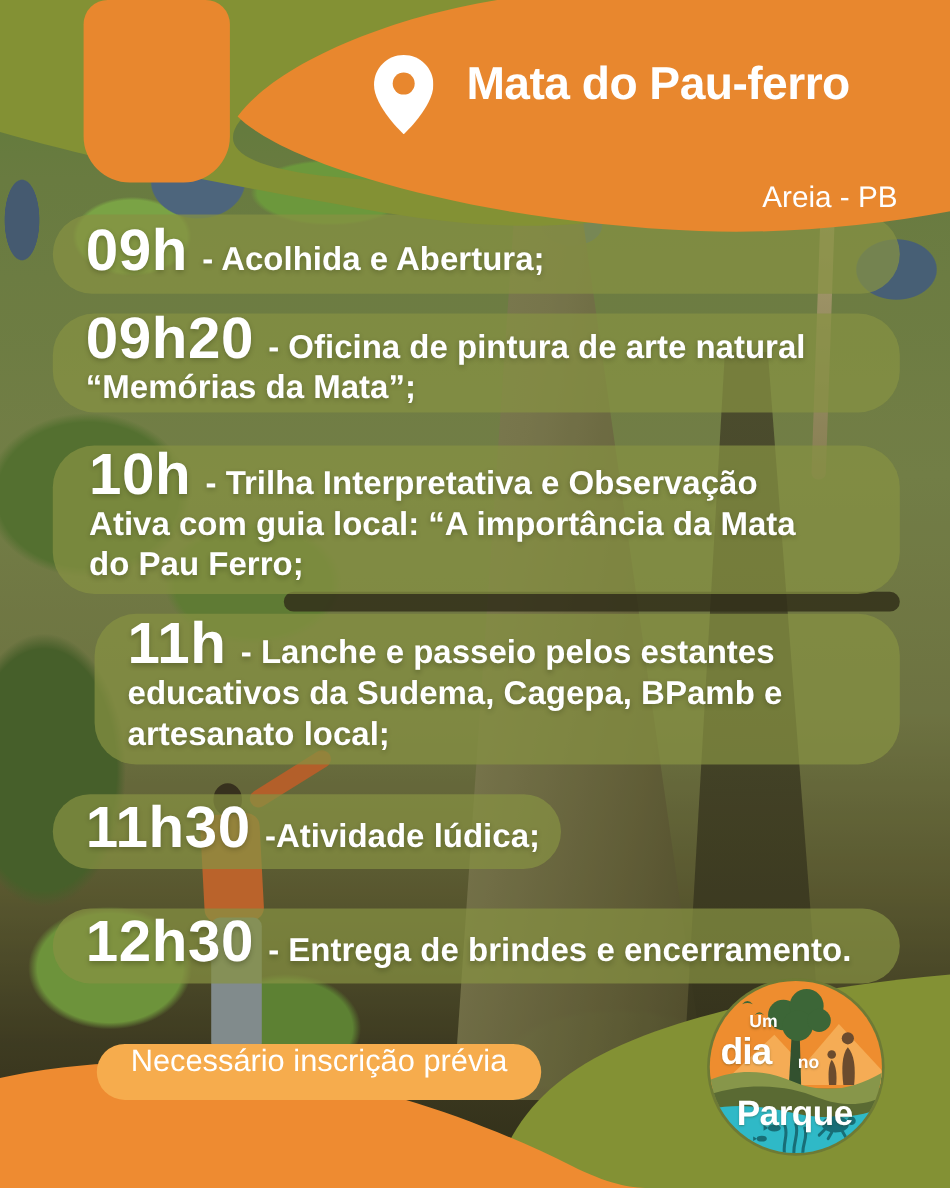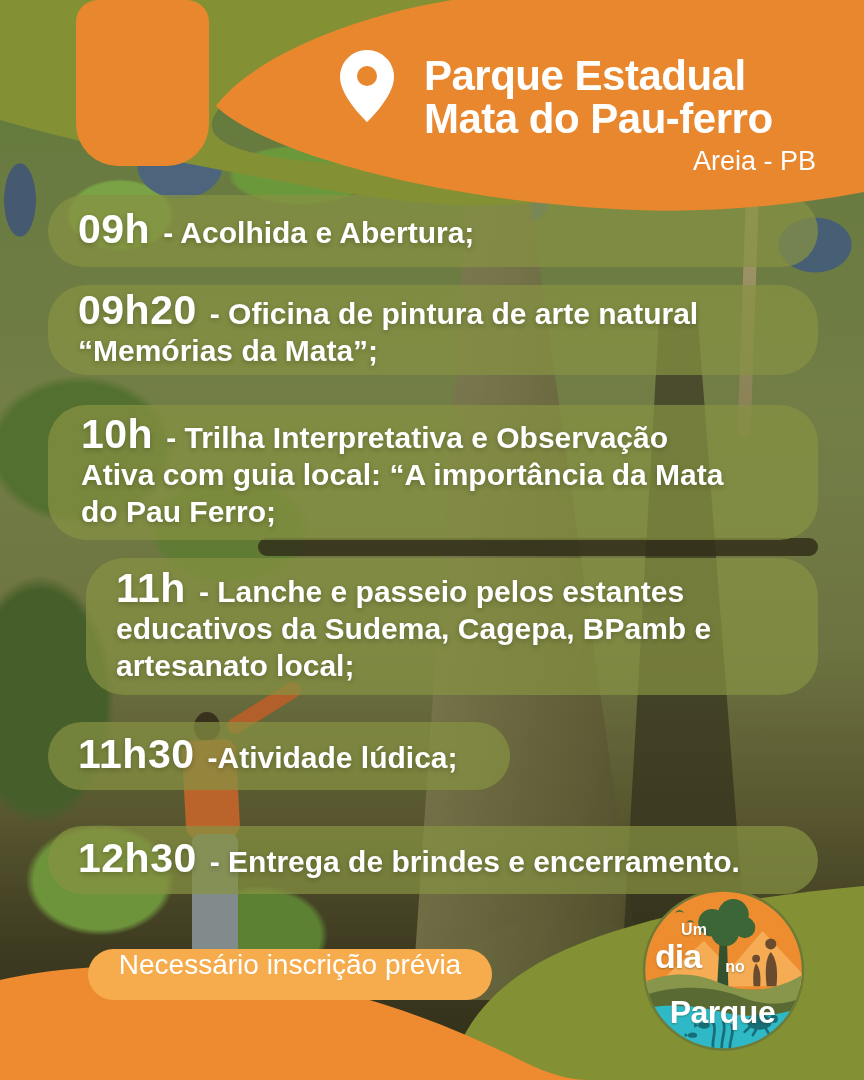--- a/index.html
+++ b/index.html
@@ -43,38 +43,38 @@
   .person-arm{position:absolute;left:222px;top:700px;width:84px;height:16px;border-radius:8px;background:#c65a28;z-index:1;transform:rotate(-32deg);}
   .person-jeans{position:absolute;left:192px;top:834px;width:46px;height:122px;border-radius:8px;background:#8792a3;z-index:1;}
   .person-shoes{position:absolute;left:196px;top:950px;width:44px;height:22px;border-radius:8px;background:#1f1a12;z-index:1;}
   .tint{position:absolute;inset:0;z-index:2;background:rgba(104,116,48,.20);}
   
   .pill{position:absolute;left:48px;right:46px;z-index:3;
     background:rgba(134,146,66,.72);border-radius:38px;
     display:flex;align-items:center;padding:0 16px 0 30px;box-sizing:border-box;
     color:#fff;text-shadow:0 2px 5px rgba(20,25,5,.25);}
   .pill p{margin:0;font-weight:bold;font-size:30px;line-height:37px;}
-  .pill .time{font-size:41px;line-height:37px;margin-right:13px;letter-spacing:.5px;}
+  .pill .time{font-size:53px;line-height:37px;margin-right:13px;letter-spacing:.5px;}
   .pill .desc{white-space:pre-line;}
   .pill1{top:195px;height:72px;}
   .pill2{top:285px;height:90px;}
   .pill3{top:405px;height:135px;padding-left:33px;}
   .pill4{top:558px;height:137px;margin-left:38px;}
   .pill5{top:722px;height:68px;right:auto;width:462px;}
   .pill6{top:826px;height:68px;}
   
   .header-svg{position:absolute;left:0;top:0;z-index:4;}
   .date-badge{position:absolute;left:76px;top:0;width:133px;height:166px;z-index:5;
     background:#E8872E;border-radius:22px 22px 42px 42px;color:#fff;text-align:center;}
   .date-day{font-size:56px;font-weight:bold;line-height:56px;margin-top:40px;}
   .date-month{font-size:30px;font-weight:bold;letter-spacing:1px;line-height:36px;}
   .pin{position:absolute;left:340px;top:50px;z-index:5;}
   .park-title{position:absolute;left:424px;top:54px;z-index:5;color:#fff;font-weight:bold;
     font-size:42px;line-height:43px;letter-spacing:-.5px;}
-  .park-sub{position:absolute;right:48px;top:146px;z-index:5;color:#fff;font-size:27px;}
+  .park-sub{position:absolute;right:48px;top:164px;z-index:5;color:#fff;font-size:27px;}
   
   .footer-svg{position:absolute;left:0;top:880px;z-index:5;}
   .note-pill{position:absolute;left:88px;top:949px;width:404px;height:51px;z-index:6;
     background:#F6AC4D;border-radius:26px;display:flex;justify-content:center;
     color:#fff;font-size:28px;}
   
   .logo{position:absolute;left:642px;top:888px;width:163px;height:164px;z-index:7;}
   .logo svg{position:absolute;inset:0;}
   .logo span{position:absolute;color:#fff;font-weight:bold;line-height:1;
     text-shadow:0 1px 2px rgba(40,50,10,.35);}
@@ -129,21 +129,20 @@
 
 <div class="date-badge">
 </div>
 
 <svg class="pin" width="54" height="72" viewBox="0 0 54 72">
   <path d="M27,0 C12,0 0,12 0,27 C0,47 27,72 27,72 C27,72 54,47 54,27 C54,12 42,0 27,0 Z" fill="#ffffff"></path>
   <circle cx="27" cy="26" r="10" fill="#E8872E"></circle>
 </svg>
 
 <div class="park-title">
-  <div>Parque Estadual</div>
   <div>Mata do Pau-ferro</div>
 </div>
 <div class="park-sub">Areia - PB</div>
 
 <svg class="footer-svg" width="864" height="200" viewBox="0 0 864 200">
   <path d="M864,6 C748,16 632,38 556,74 C498,102 464,138 446,200 L864,200 Z" fill="#839134"></path>
   <path d="M0,100 C70,84 170,80 258,94 C356,110 444,142 520,180 C552,196 572,200 590,200 L0,200 Z" fill="#EE8B31"></path>
 </svg>
 
 <div class="note-pill">

